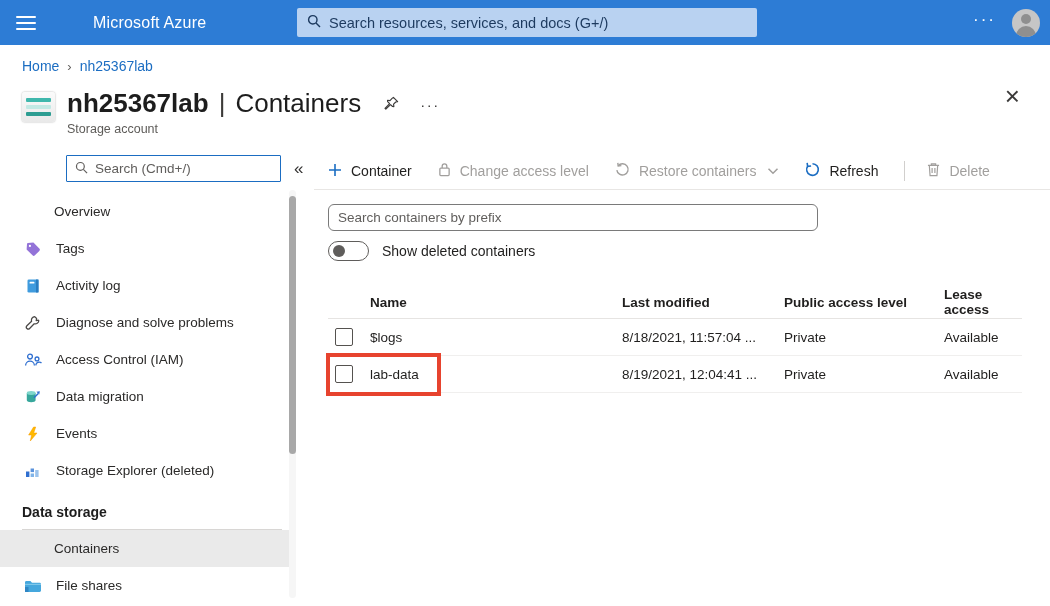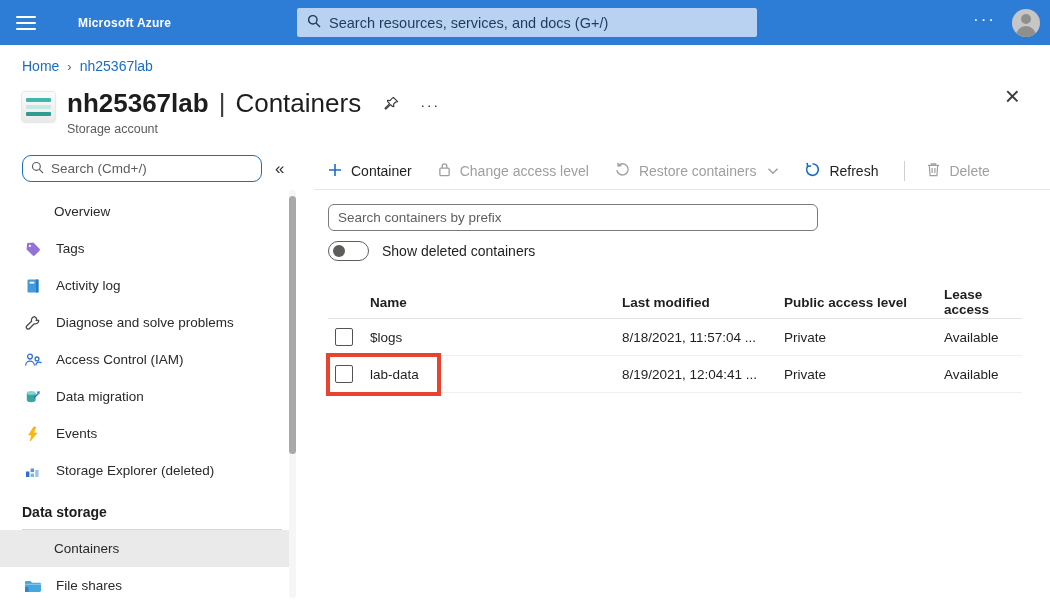--- a/index.html
+++ b/index.html
@@ -4,21 +4,21 @@
 <style>
   * { margin:0; padding:0; box-sizing:border-box; }
   html,body { width:1050px; height:606px; overflow:hidden; background:#fff;
     font-family:"Liberation Sans",sans-serif; color:#252423; }
 
   
   .topbar { height:45px; background:#2d7cd5; display:flex; align-items:center; position:relative; }
   .hamburger { width:52px; height:45px; display:flex; align-items:center; justify-content:center; cursor:pointer; }
   .hamburger .lines { width:20px; display:flex; flex-direction:column; gap:4px; }
   .hamburger .lines i { display:block; height:2px; background:#fff; border-radius:1px; }
-  .brand { color:#fff; font-weight:700; font-size:12px; margin-left:26px; letter-spacing:.2px; }
+  .brand { color:#fff; font-weight:400; font-size:16px; margin-left:41px; letter-spacing:.2px; }
   .global-search { position:absolute; left:297px; top:8px; width:460px; height:29px; background:#b9d2f1;
     border-radius:2px; display:flex; align-items:center; padding:0 10px; gap:8px; }
   .global-search input { border:0; outline:0; background:transparent; flex:1; font-size:14.5px;
     color:#1d3a5f; font-family:inherit; }
   .global-search input::placeholder { color:#1d3a5f; opacity:1; }
   .topbar-right { margin-left:auto; display:flex; align-items:center; gap:16px; padding-right:10px; }
   .topbar-ellipsis { color:#fff; font-size:17px; letter-spacing:2px; cursor:pointer; line-height:1; padding-bottom:6px; }
   .avatar { width:28px; height:28px; border-radius:50%; background:#c6c6c6; position:relative; overflow:hidden; }
   .avatar .head { position:absolute; left:9px; top:5px; width:10px; height:10px; border-radius:50%; background:#8f8f8f; }
   .avatar .torso { position:absolute; left:4px; top:17px; width:20px; height:13px; border-radius:10px 10px 0 0; background:#8f8f8f; }
@@ -43,22 +43,22 @@
   .subtitle { font-size:12.5px; color:#5d5b58; margin-top:3px; }
   .close-btn { position:absolute; right:30px; top:9px; font-size:26px; font-weight:300; color:#3b3a39;
     cursor:pointer; line-height:1; }
 
   
   .content { display:flex; height:456px; margin-top:9px; }
 
   
   .sidebar { width:298px; flex:none; position:relative; padding-top:1px; }
   .side-search-row { display:flex; align-items:center; padding-left:22px; margin-top:9px; }
-  .side-search { width:240px; height:27px; border:1px solid #1b6dc2; border-radius:9px; background:#fff;
-    display:flex; align-items:center; padding:0 8px; gap:7px; }
+  .side-search { width:240px; height:27px; border:1px solid #1b6dc2; border-radius:1px; background:#fff;
+    display:flex; align-items:center; padding:0 8px; gap:7px;margin-left:44px; }
   .side-search input { border:0; outline:0; flex:1; font-size:13.5px; color:#444; font-family:inherit; }
   .side-search input::placeholder { color:#605e5c; opacity:1; }
   .collapse { margin-left:13px; font-size:17px; color:#323130; cursor:pointer; }
   .side-scroll { position:absolute; right:2px; top:45px; width:7px; height:408px; background:#f6f6f6; border-radius:4px; }
   .side-scroll .thumb { position:absolute; top:6px; left:0; width:7px; height:258px; border-radius:4px; background:#a8a8a8; cursor:pointer; }
   .side-items { margin-top:11px; }
   .side-item { height:37px; display:flex; align-items:center; gap:14px; padding-left:24px;
     font-size:13.5px; color:#2b2a29; cursor:pointer; width:291px; }
   .side-item.selected { background:#eaeaea; }
   .side-icon { width:18px; height:18px; flex:none; display:flex; align-items:center; justify-content:center; }

